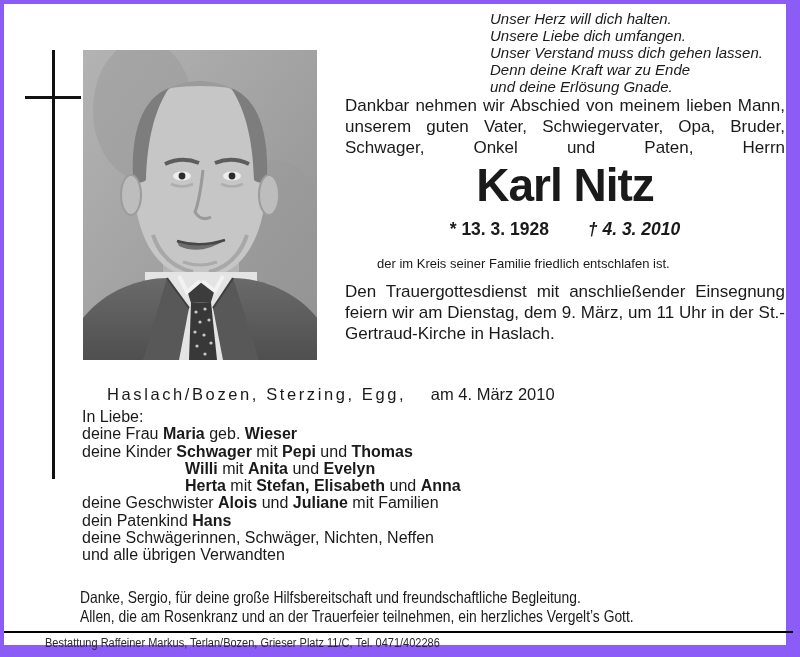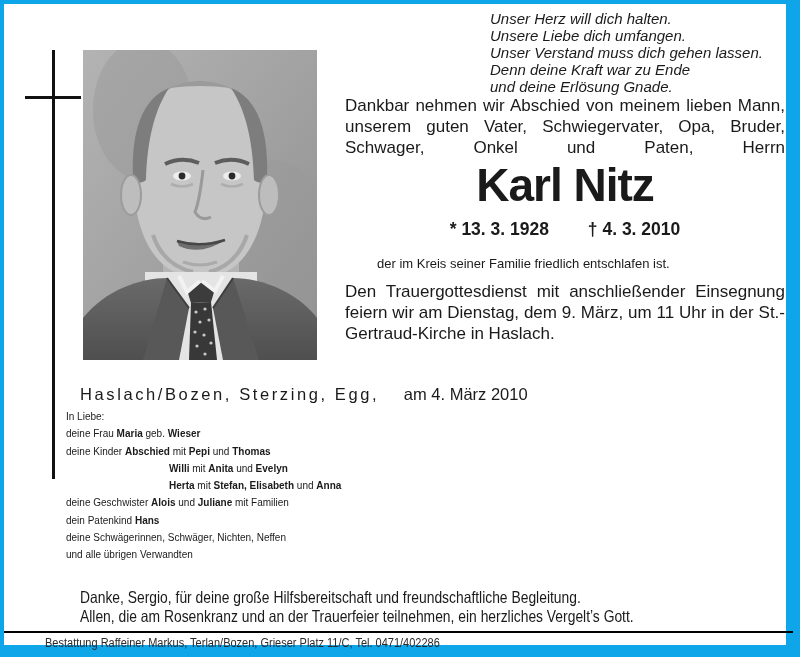--- a/index.html
+++ b/index.html
@@ -1,38 +1,38 @@
 <!DOCTYPE html>
 <html><head>
 <meta charset="utf-8">
 <style>
   html,body{margin:0;padding:0;background:#e9e9e9;}
   .sheet{
-    position:relative;width:800px;height:657px;background:#0ea5e9;
+    position:relative;width:800px;height:657px;background:#8b5cf6;
     font-family:"Liberation Sans",sans-serif;color:#1a1a1a;overflow:hidden;
   }
   .inner{position:absolute;left:4px;top:4px;width:782px;height:641px;background:#fff;}
   .abs{position:absolute;}
 
   .poem{left:490px;top:10px;width:300px;font-style:italic;font-size:15px;line-height:17px;}
   .intro{left:345px;top:95px;width:440px;font-size:17px;line-height:21px;text-align:justify;}
   .intro:after{content:"";display:inline-block;width:100%;}
   .name{left:345px;top:158px;width:440px;text-align:center;font-size:46px;font-weight:bold;letter-spacing:-1px;white-space:nowrap;}
   .dates{left:345px;top:219px;width:440px;text-align:center;font-size:17.5px;font-weight:bold;}
-  .dates .death{margin-left:34px;}
+  .dates .death{margin-left:34px;font-style:italic;}
   .passed{left:345px;top:253px;width:440px;font-size:13px;line-height:21px;margin-left:32px;}
   .para{left:345px;width:440px;font-size:17px;line-height:21px;text-align:justify;}
   .service{top:281px;}
   .rosary{top:335px;}
 
   .dateline{left:80px;top:385px;font-size:16.5px;white-space:nowrap;}
-  .dateline .places{letter-spacing:2.6px;}
+  .dateline .places{letter-spacing:2.6px;margin-left:27px;}
   .dateline .date{margin-left:20px;}
 
-  .mourners{left:66px;top:408px;font-size:10px;line-height:17.3px;}
+  .mourners{left:82px;top:408px;font-size:16px;line-height:17.3px;}
   .mourners .line{white-space:nowrap;}
   .mourners .line.indent{padding-left:103px;}
   .mourners b, .mourners .line b{font-weight:bold;}
 
   .thanks{left:80px;top:588px;font-size:16.5px;line-height:18.6px;transform:scaleX(0.84);transform-origin:left top;white-space:nowrap;}
 
   .footer-divider{left:4px;top:631px;width:789px;height:2px;background:#000;}
   .footer-line{left:45px;top:636px;font-size:12.5px;color:#2a2a2a;transform:scaleX(0.88);transform-origin:left top;white-space:nowrap;}
 
   .cross-v{left:52px;top:50px;width:3px;height:429px;background:#111;}
@@ -146,21 +146,21 @@
   <div class="abs para service">Den Trauergottesdienst mit anschließender Einsegnung feiern wir am Dienstag, dem 9. März, um 11 Uhr in der St.-Gertraud-Kirche in Haslach.</div>
 
   <div class="abs dateline">
     <span class="places">Haslach/Bozen, Sterzing, Egg,</span>
     <span class="date">am 4. März 2010</span>
   </div>
 
   <div class="abs mourners">
     <div class="line heading">In Liebe:</div>
     <div class="line"><span>deine Frau </span><b>Maria</b><span> geb. </span><b>Wieser</b></div>
-      <div class="line"><span>deine Kinder </span><b>Abschied</b><span> mit </span><b>Pepi</b><span> und </span><b>Thomas</b></div>
+      <div class="line"><span>deine Kinder </span><b>Schwager</b><span> mit </span><b>Pepi</b><span> und </span><b>Thomas</b></div>
       <div class="line indent"><b>Willi</b><span> mit </span><b>Anita</b><span> und </span><b>Evelyn</b></div>
       <div class="line indent"><b>Herta</b><span> mit </span><b>Stefan, Elisabeth</b><span> und </span><b>Anna</b></div>
       <div class="line"><span>deine Geschwister </span><b>Alois</b><span> und </span><b>Juliane</b><span> mit Familien</span></div>
       <div class="line"><span>dein Patenkind </span><b>Hans</b></div>
       <div class="line"><span>deine Schwägerinnen, Schwäger, Nichten, Neffen</span></div>
       <div class="line"><span>und alle übrigen Verwandten</span></div>
   </div>
 
   <div class="abs thanks">
     <div class="line"><span>Danke, Sergio, für deine große Hilfsbereitschaft und freundschaftliche Begleitung.</span></div>

